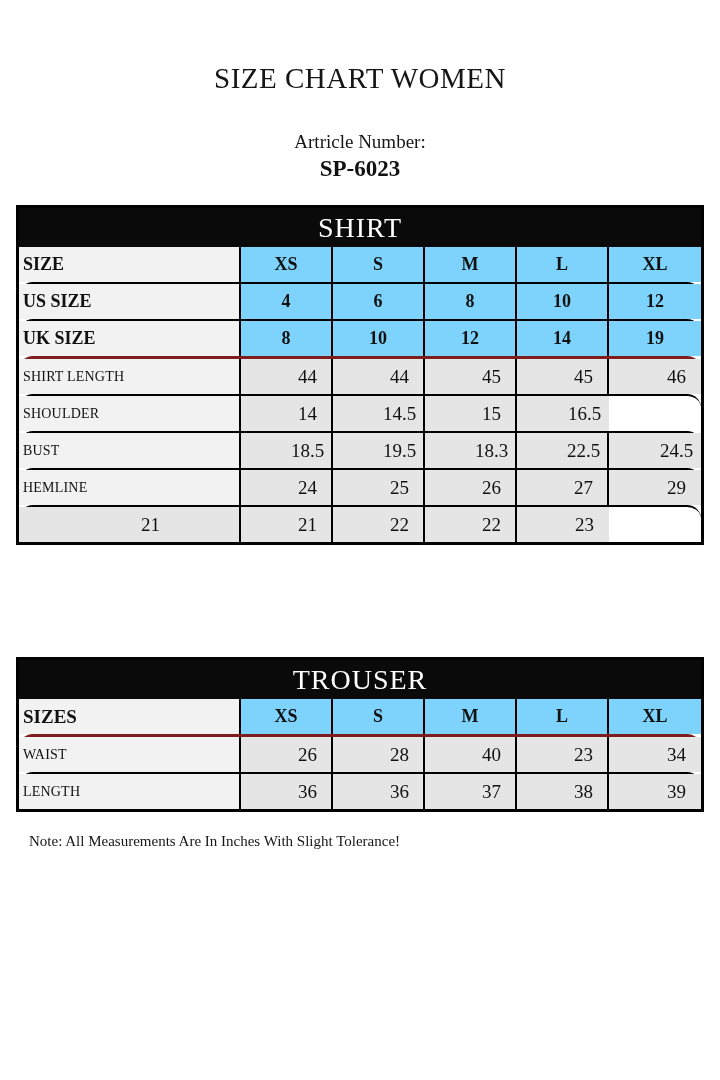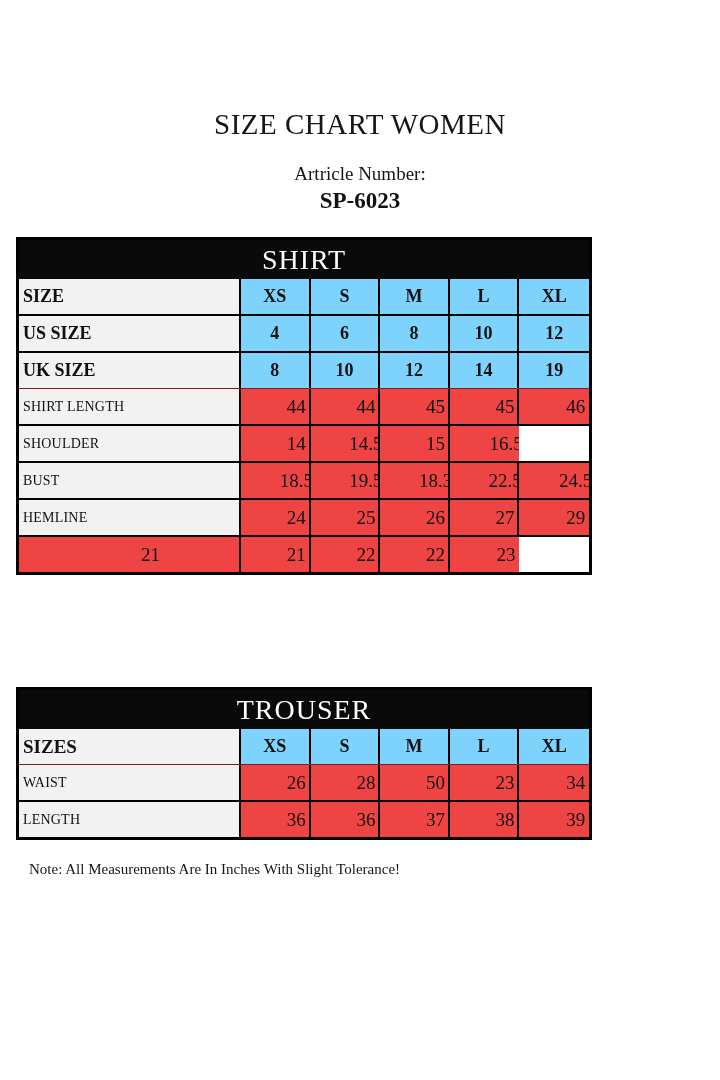--- a/index.html
+++ b/index.html
@@ -11,42 +11,42 @@
     color: #111111;
     position: relative;
     overflow: hidden;
   }
   .page {
     width: 720px;
     height: 1080px;
     background: #ffffff;
   }
   .page-title {
-    padding-top: 108px;
+    padding-top: 62px;
     text-align: center;
     font-size: 29px;
     letter-spacing: 0.5px;
     font-weight: normal;
     color: #161616;
   }
   .article-label {
-    margin-top: 22px;
+    margin-top: 36px;
     text-align: center;
     font-size: 19px;
     color: #161616;
   }
   .article-number {
     margin-top: 3px;
     text-align: center;
     font-size: 23px;
     font-weight: bold;
     color: #111111;
   }
   .size-table {
-    width: 576px;
+    width: 688px;
     margin-left: 16px;
     border: 3px solid #000000;
     background: #ffffff;
   }
   .shirt-table { margin-top: 23px; }
   .trouser-table { margin-top: 112px; }
   .table-title {
     background: #0a0a0a;
     color: #ffffff;
     text-align: center;
@@ -54,23 +54,24 @@
     letter-spacing: 1px;
     height: 39px;
     display: flex;
     align-items: center;
     justify-content: center;
   }
   .row {
     display: grid;
     grid-template-columns: 222px repeat(5, 1fr);
     border-top: 2px solid #000000;
+    border-radius: 14px;
   }
   .rows .row:first-child { border-top: none; }
-  .size-row + .measure-row { border-top: 1px solid #7f1d1d; }
+  .size-row + .measure-row { border-top: 3px solid #7f1d1d; }
   .cell {
     height: 35px;
     display: flex;
     align-items: center;
     border-right: 2px solid #000000;
     background: #ffffff;
     overflow: hidden;
   }
   .cell:last-child { border-right: none; }
   .row-label {
@@ -92,21 +93,21 @@
   .trouser-table .size-row .row-label {
     font-weight: bold;
     font-size: 19px;
   }
   .measure-row .row-label {
     font-size: 14px;
     letter-spacing: 0.2px;
   }
   .measure-row .value-cell {
     font-size: 19px;
-    background: #ef4444;
+    background: #e5e5e5;
     padding-left: 43px;
   }
   .note {
     margin-top: 21px;
     margin-left: 29px;
     font-size: 15px;
     color: #161616;
   }
 </style>
 </head>
@@ -196,21 +197,21 @@
           <div class="cell value-cell">XS</div>
           <div class="cell value-cell">S</div>
           <div class="cell value-cell">M</div>
           <div class="cell value-cell">L</div>
           <div class="cell value-cell">XL</div>
         </div>
         <div class="row measure-row">
           <div class="cell row-label">WAIST</div>
           <div class="cell value-cell">26</div>
           <div class="cell value-cell">28</div>
-          <div class="cell value-cell">50</div>
+          <div class="cell value-cell">40</div>
           <div class="cell value-cell">23</div>
           <div class="cell value-cell">34</div>
         </div>
         <div class="row measure-row">
           <div class="cell row-label">LENGTH</div>
           <div class="cell value-cell">36</div>
           <div class="cell value-cell">36</div>
           <div class="cell value-cell">37</div>
           <div class="cell value-cell">38</div>
           <div class="cell value-cell">39</div>

